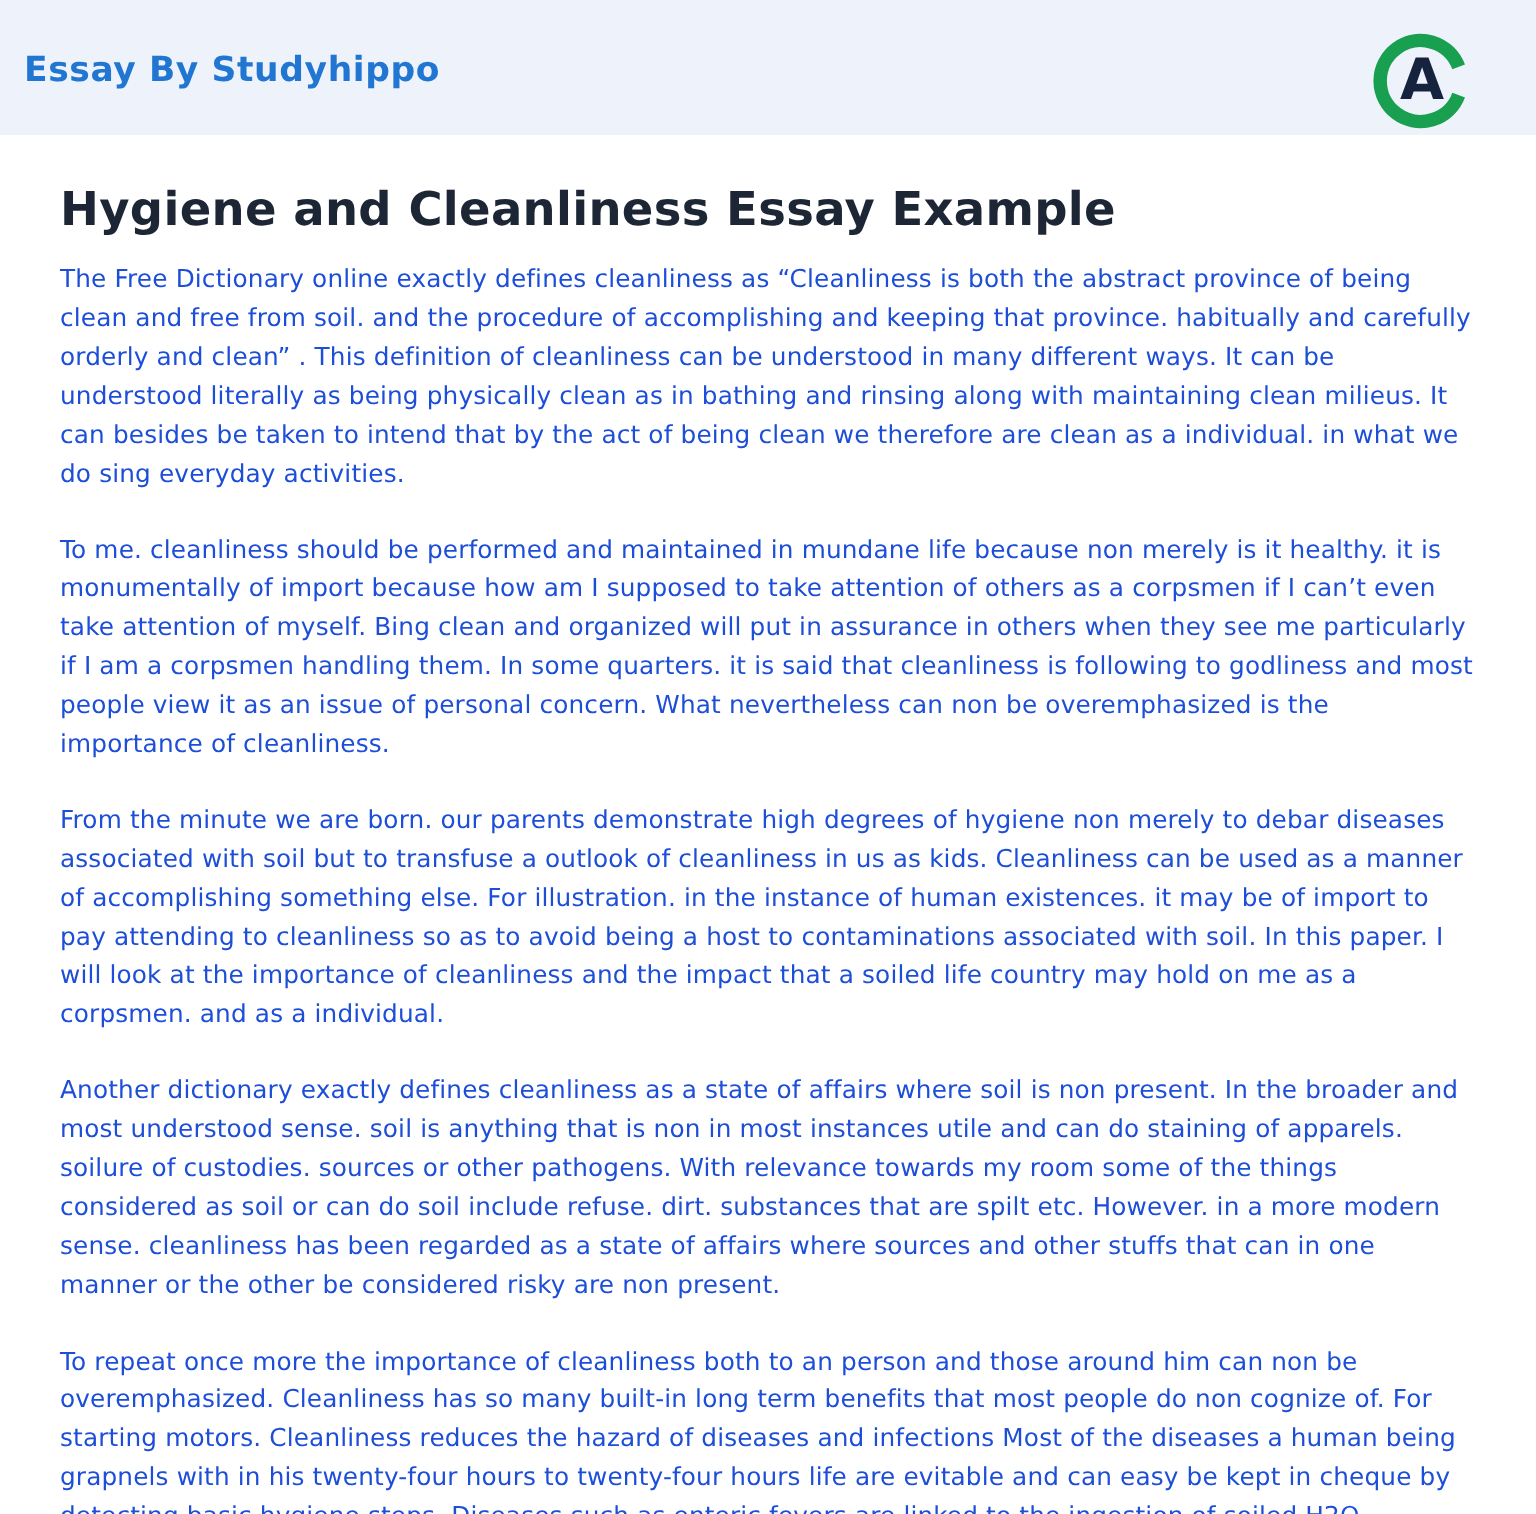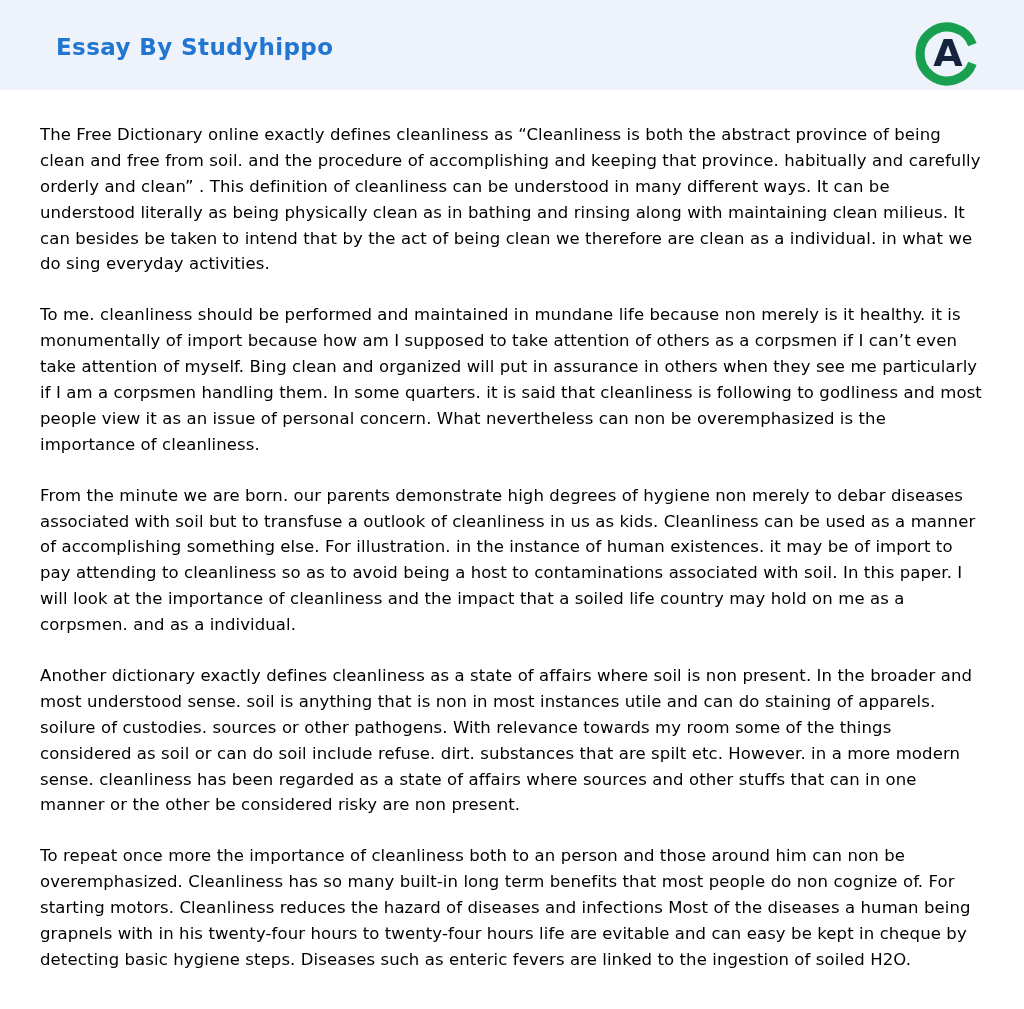--- a/index.html
+++ b/index.html
@@ -11,21 +11,21 @@
   }
   .page {
     width: 1024px;
     min-height: 1009px;
     margin: 0 auto;
     background: #ffffff;
   }
   
   .header {
     background: #eef2fa;
-    padding: 34px 40px 30px 56px;
+    padding: 34px 40px 30px 16px;
     position: relative;
   }
   .site-label {
     display: inline-block;
     color: #2176d2;
     font-size: 23px;
     font-weight: bold;
     letter-spacing: 0.4px;
     text-decoration: none;
     cursor: pointer;
@@ -65,41 +65,42 @@
     font-size: 31px;
     line-height: 1.2;
     font-weight: bold;
     color: #1d2635;
     letter-spacing: 0.2px;
   }
   .article p {
     margin: 0 0 25px 0;
     font-size: 16.5px;
     line-height: 1.57;
-    color: #000000;
+    color: #1d4ed8;
     letter-spacing: 0.1px;
   }
 </style>
 </head>
 <body>
 
 <div class="page">
 
   <div class="header">
     <a class="site-label">Essay By Studyhippo</a>
 
     <div class="logo">
       <svg width="72" height="72" viewBox="0 0 72 72">
         <path d="M 60.44 45.37 A 27 27 0 1 1 60.44 26.63" fill="none" stroke="#18a050" stroke-width="9" stroke-linecap="butt"></path>
       </svg>
       <span class="letter">A</span>
     </div>
   </div>
 
   <div class="article">
+    <h1>Hygiene and Cleanliness Essay Example</h1>
 
     <p>The Free Dictionary online exactly defines cleanliness as “Cleanliness is both the abstract province of being clean and free from soil. and the procedure of accomplishing and keeping that province. habitually and carefully orderly and clean” . This definition of cleanliness can be understood in many different ways. It can be understood literally as being physically clean as in bathing and rinsing along with maintaining clean milieus. It can besides be taken to intend that by the act of being clean we therefore are clean as a individual. in what we do sing everyday activities.</p>
     <p>To me. cleanliness should be performed and maintained in mundane life because non merely is it healthy. it is monumentally of import because how am I supposed to take attention of others as a corpsmen if I can’t even take attention of myself. Bing clean and organized will put in assurance in others when they see me particularly if I am a corpsmen handling them. In some quarters. it is said that cleanliness is following to godliness and most people view it as an issue of personal concern. What nevertheless can non be overemphasized is the importance of cleanliness.</p>
     <p>From the minute we are born. our parents demonstrate high degrees of hygiene non merely to debar diseases associated with soil but to transfuse a outlook of cleanliness in us as kids. Cleanliness can be used as a manner of accomplishing something else. For illustration. in the instance of human existences. it may be of import to pay attending to cleanliness so as to avoid being a host to contaminations associated with soil. In this paper. I will look at the importance of cleanliness and the impact that a soiled life country may hold on me as a corpsmen. and as a individual.</p>
     <p>Another dictionary exactly defines cleanliness as a state of affairs where soil is non present. In the broader and most understood sense. soil is anything that is non in most instances utile and can do staining of apparels. soilure of custodies. sources or other pathogens. With relevance towards my room some of the things considered as soil or can do soil include refuse. dirt. substances that are spilt etc. However. in a more modern sense. cleanliness has been regarded as a state of affairs where sources and other stuffs that can in one manner or the other be considered risky are non present.</p>
     <p>To repeat once more the importance of cleanliness both to an person and those around him can non be overemphasized. Cleanliness has so many built-in long term benefits that most people do non cognize of. For starting motors. Cleanliness reduces the hazard of diseases and infections Most of the diseases a human being grapnels with in his twenty-four hours to twenty-four hours life are evitable and can easy be kept in cheque by detecting basic hygiene steps. Diseases such as enteric fevers are linked to the ingestion of soiled H2O.</p>
 
   </div>
 
 </div>

